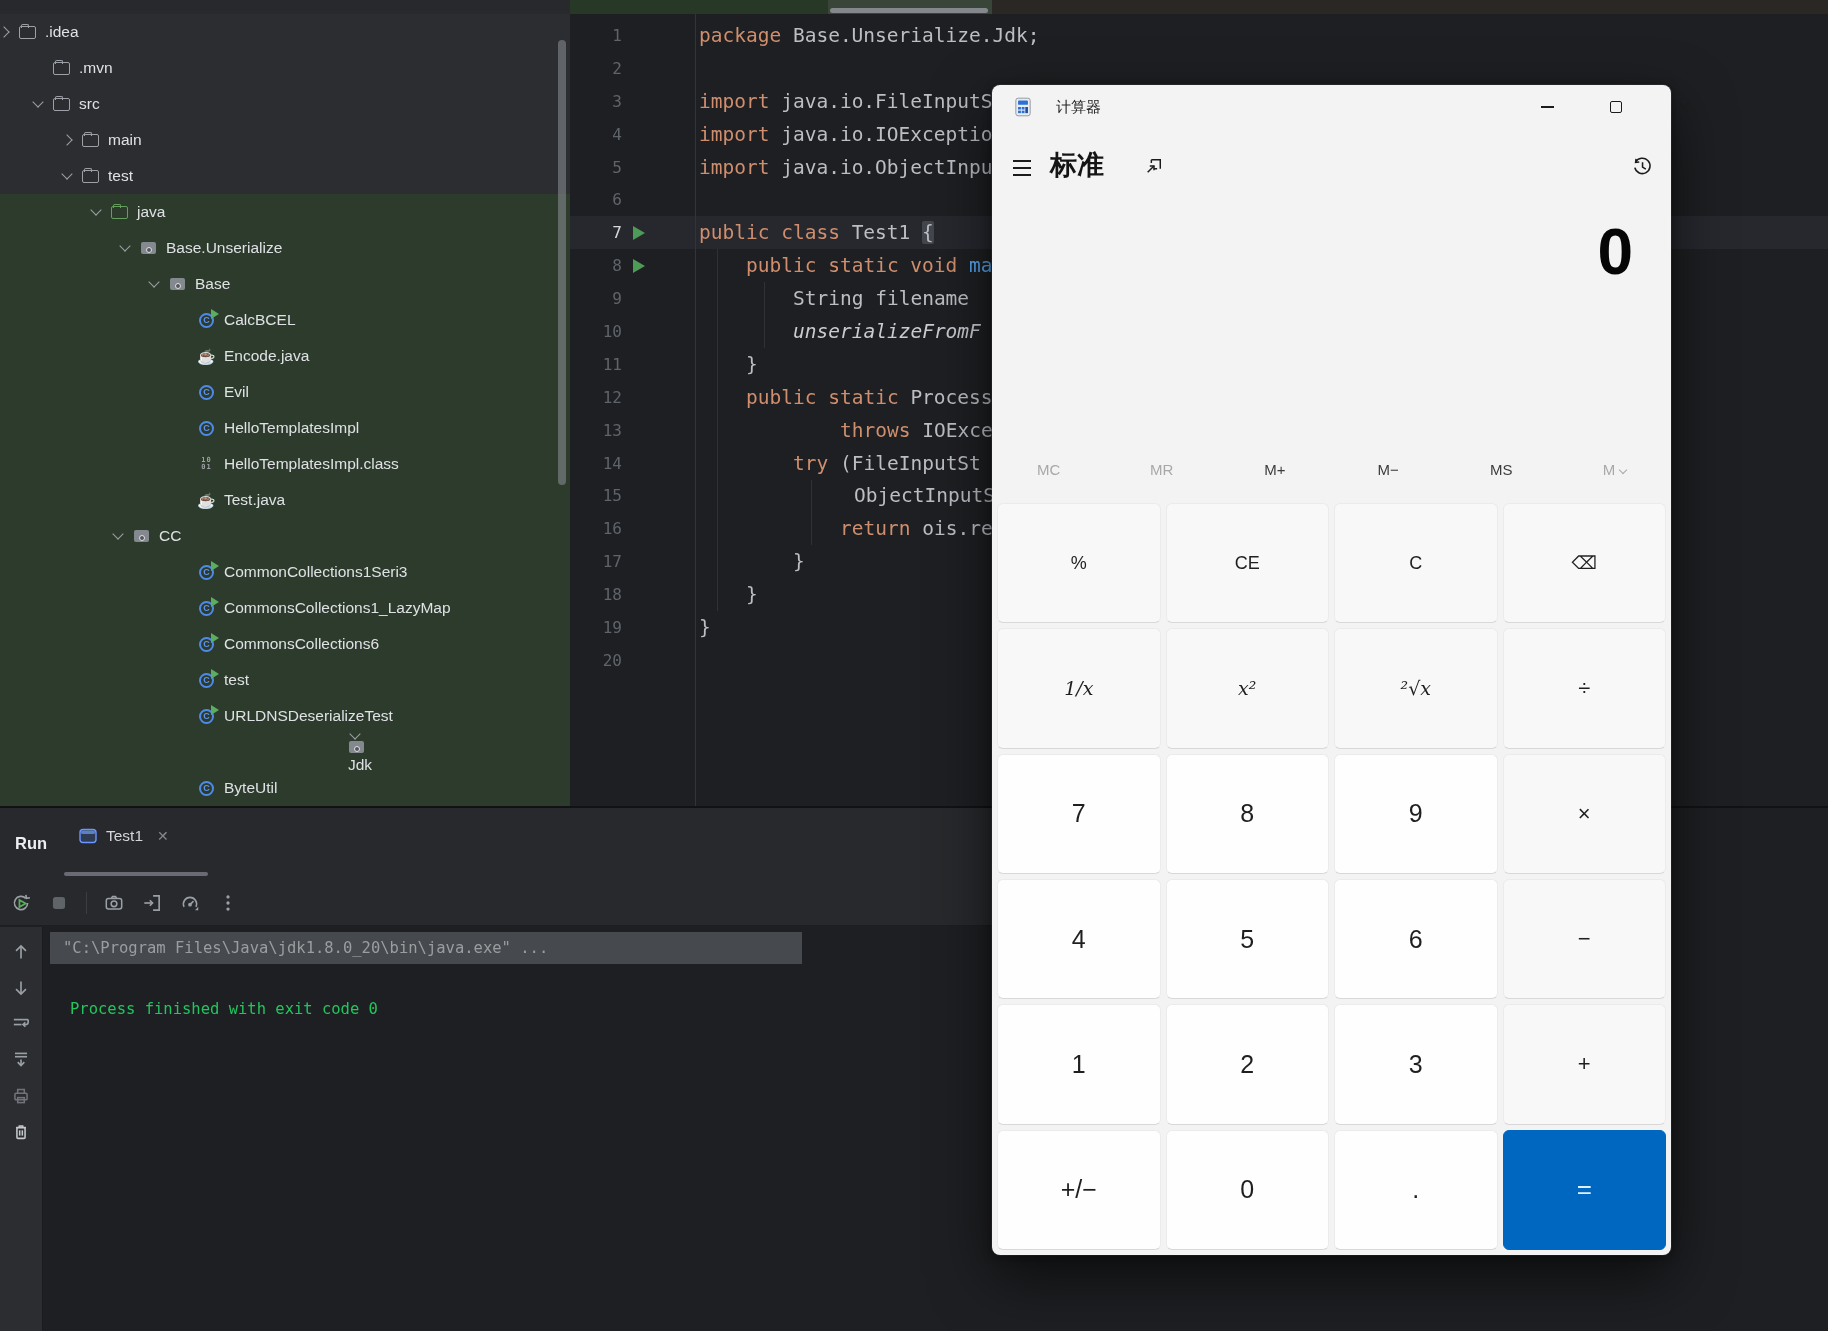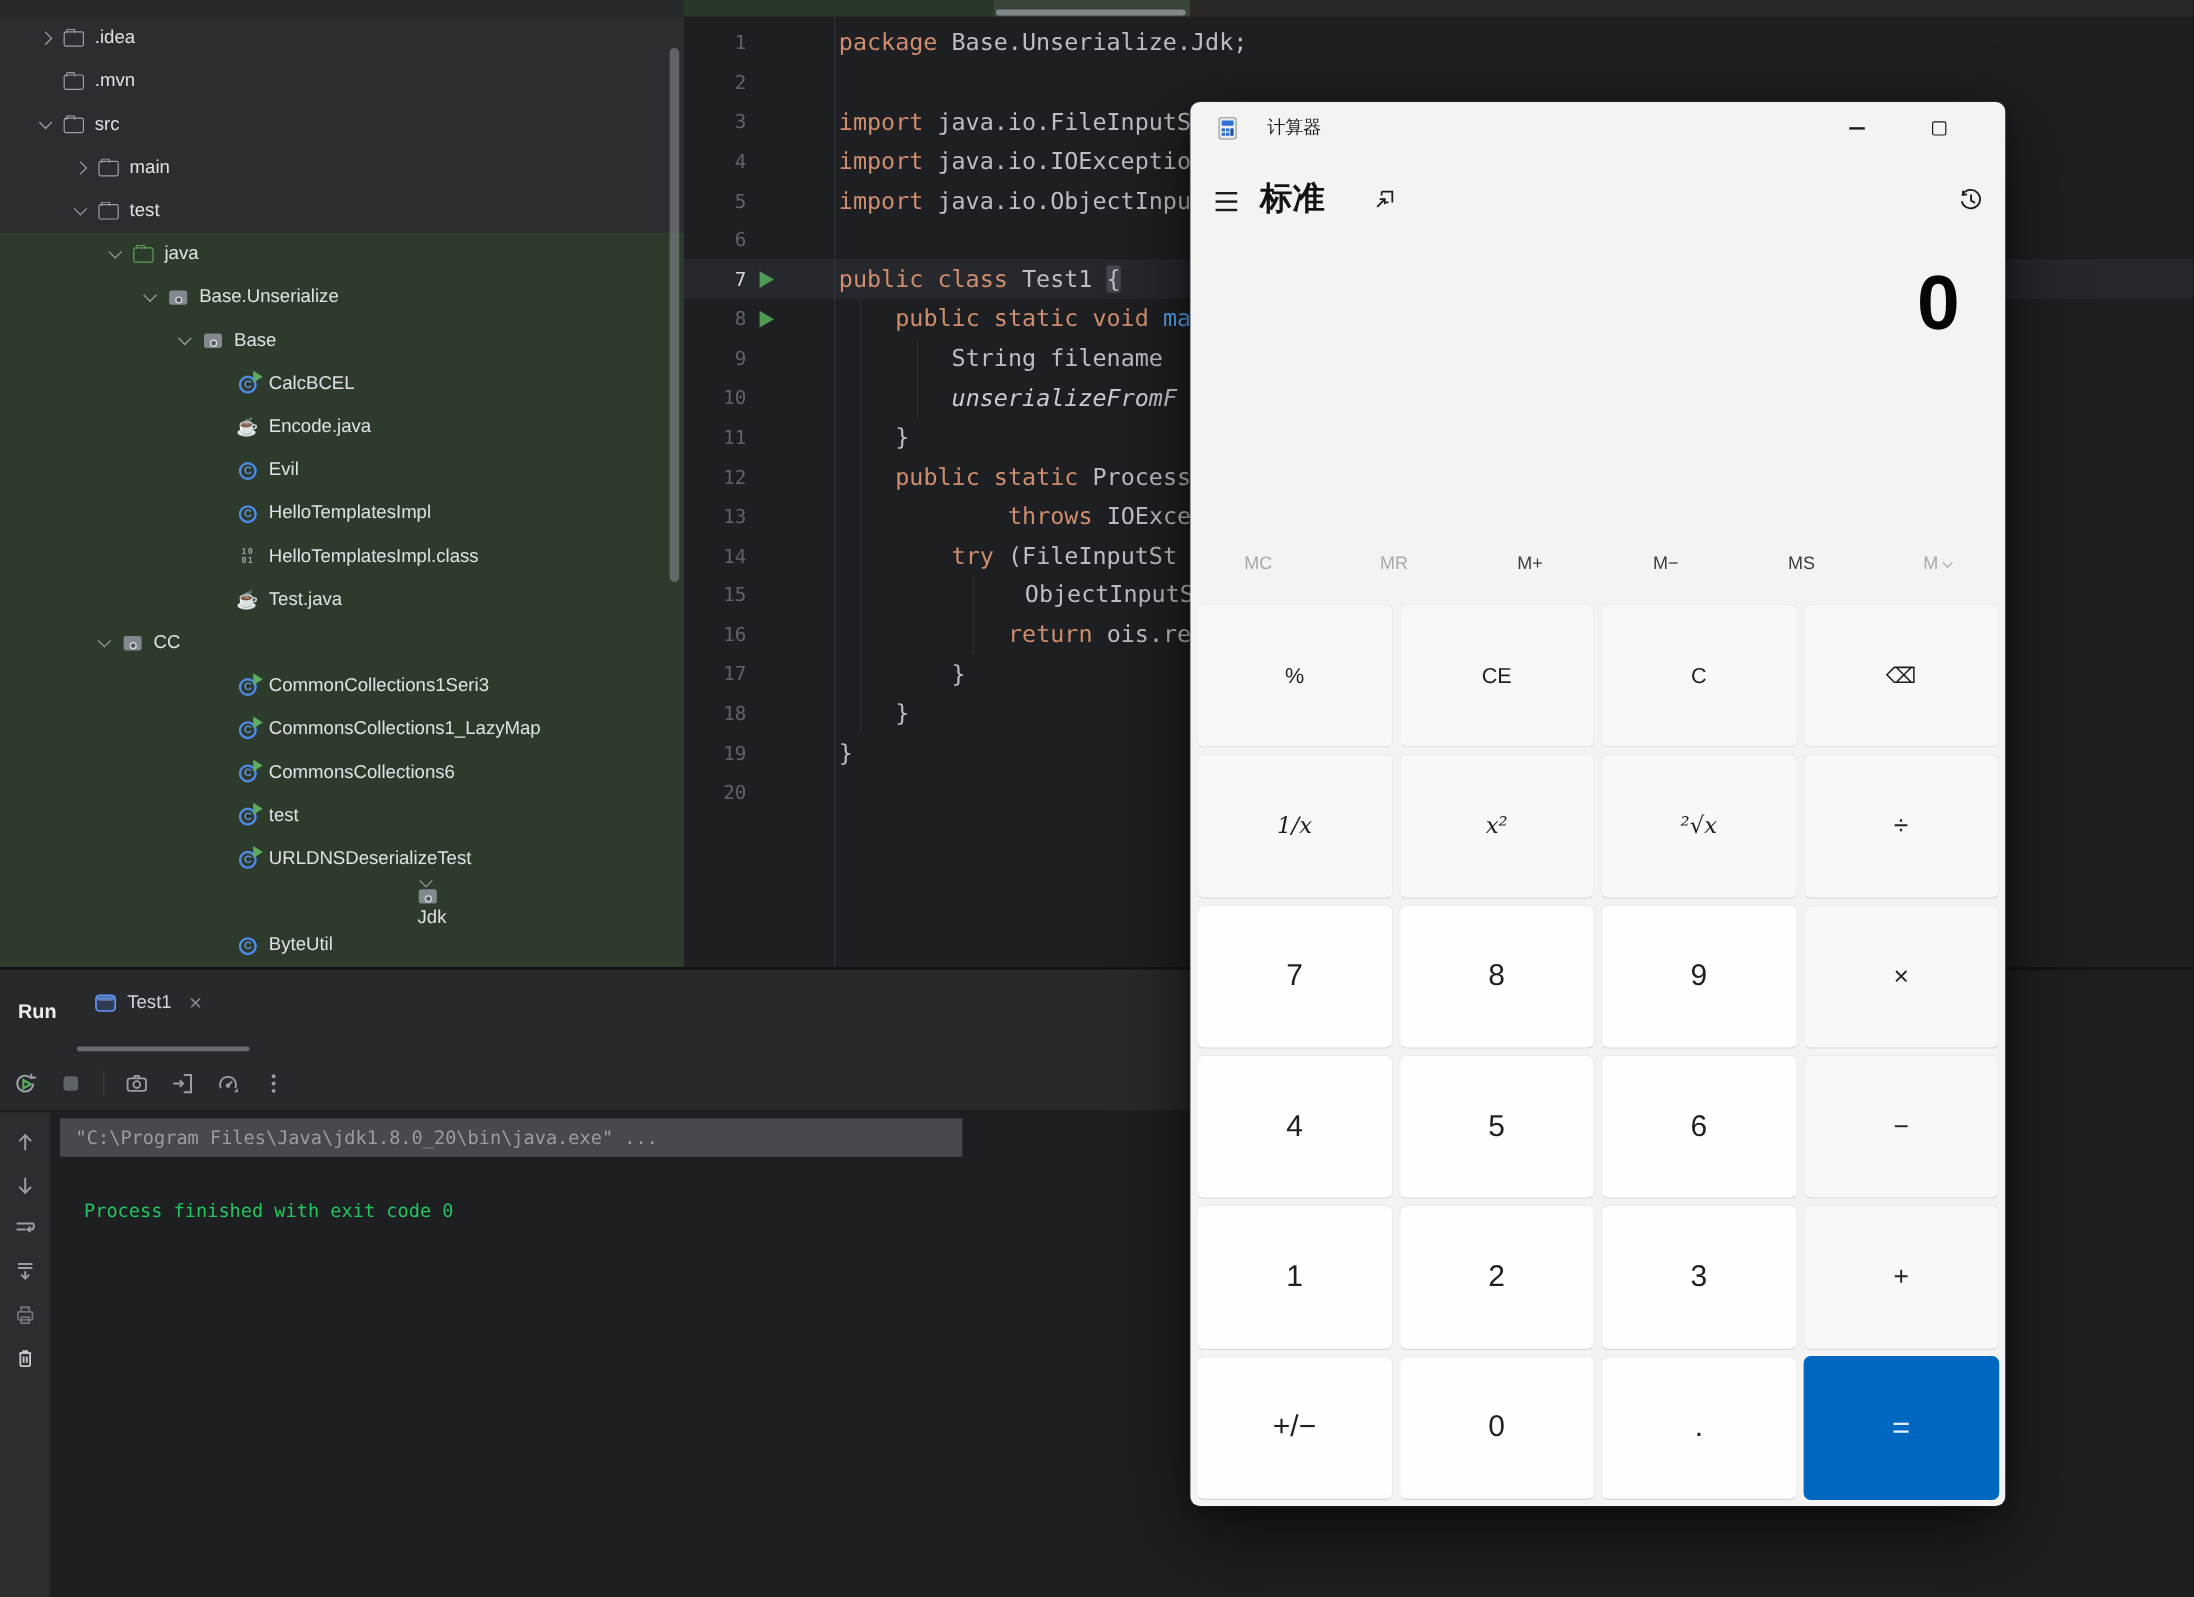--- a/index.html
+++ b/index.html
@@ -129,21 +129,21 @@
 
   <div class="strip" style="left:0;width:570px;background:#27292c"></div>
   <div class="strip" style="left:570px;width:258px;background:#273827"></div>
   <div class="strip" style="left:828px;width:164px;background:#3a453a"></div>
   <div class="strip" style="left:992px;width:836px;background:#2b2725"></div>
   <div id="tree-hscroll"></div>
 
   <div id="tree-panel">
     <div id="tree-sel-band"></div>
     <div id="tree">
-        <div class="trow" style="padding-left: 34px;">
+        <div class="trow" style="">
           <span class="chev r"></span>
           <span class="ic ic-folder"></span>
           <span class="tlabel">.idea</span>
         </div>
         <div class="trow" style="padding-left: 34px;">
           <span class="chev n"></span>
           <span class="ic ic-folder"></span>
           <span class="tlabel">.mvn</span>
         </div>
         <div class="trow" style="padding-left: 34px;">
@@ -209,21 +209,21 @@
             <i>10</i>
             <i>01</i>
           </span>
           <span class="tlabel">HelloTemplatesImpl.class</span>
         </div>
         <div class="trow" style="padding-left: 179px;">
           <span class="chev n"></span>
           <span class="ic ic-java-file">☕</span>
           <span class="tlabel">Test.java</span>
         </div>
-        <div class="trow" style="padding-left: 83px;">
+        <div class="trow" style="padding-left: 114px;">
           <span class="chev d"></span>
           <span class="ic ic-package"></span>
           <span class="tlabel">CC</span>
         </div>
         <div class="trow" style="padding-left: 179px;">
           <span class="chev n"></span>
           <span class="ic ic-class-test">
             <span class="cring">C</span>
             <span class="tri"></span>
           </span>

